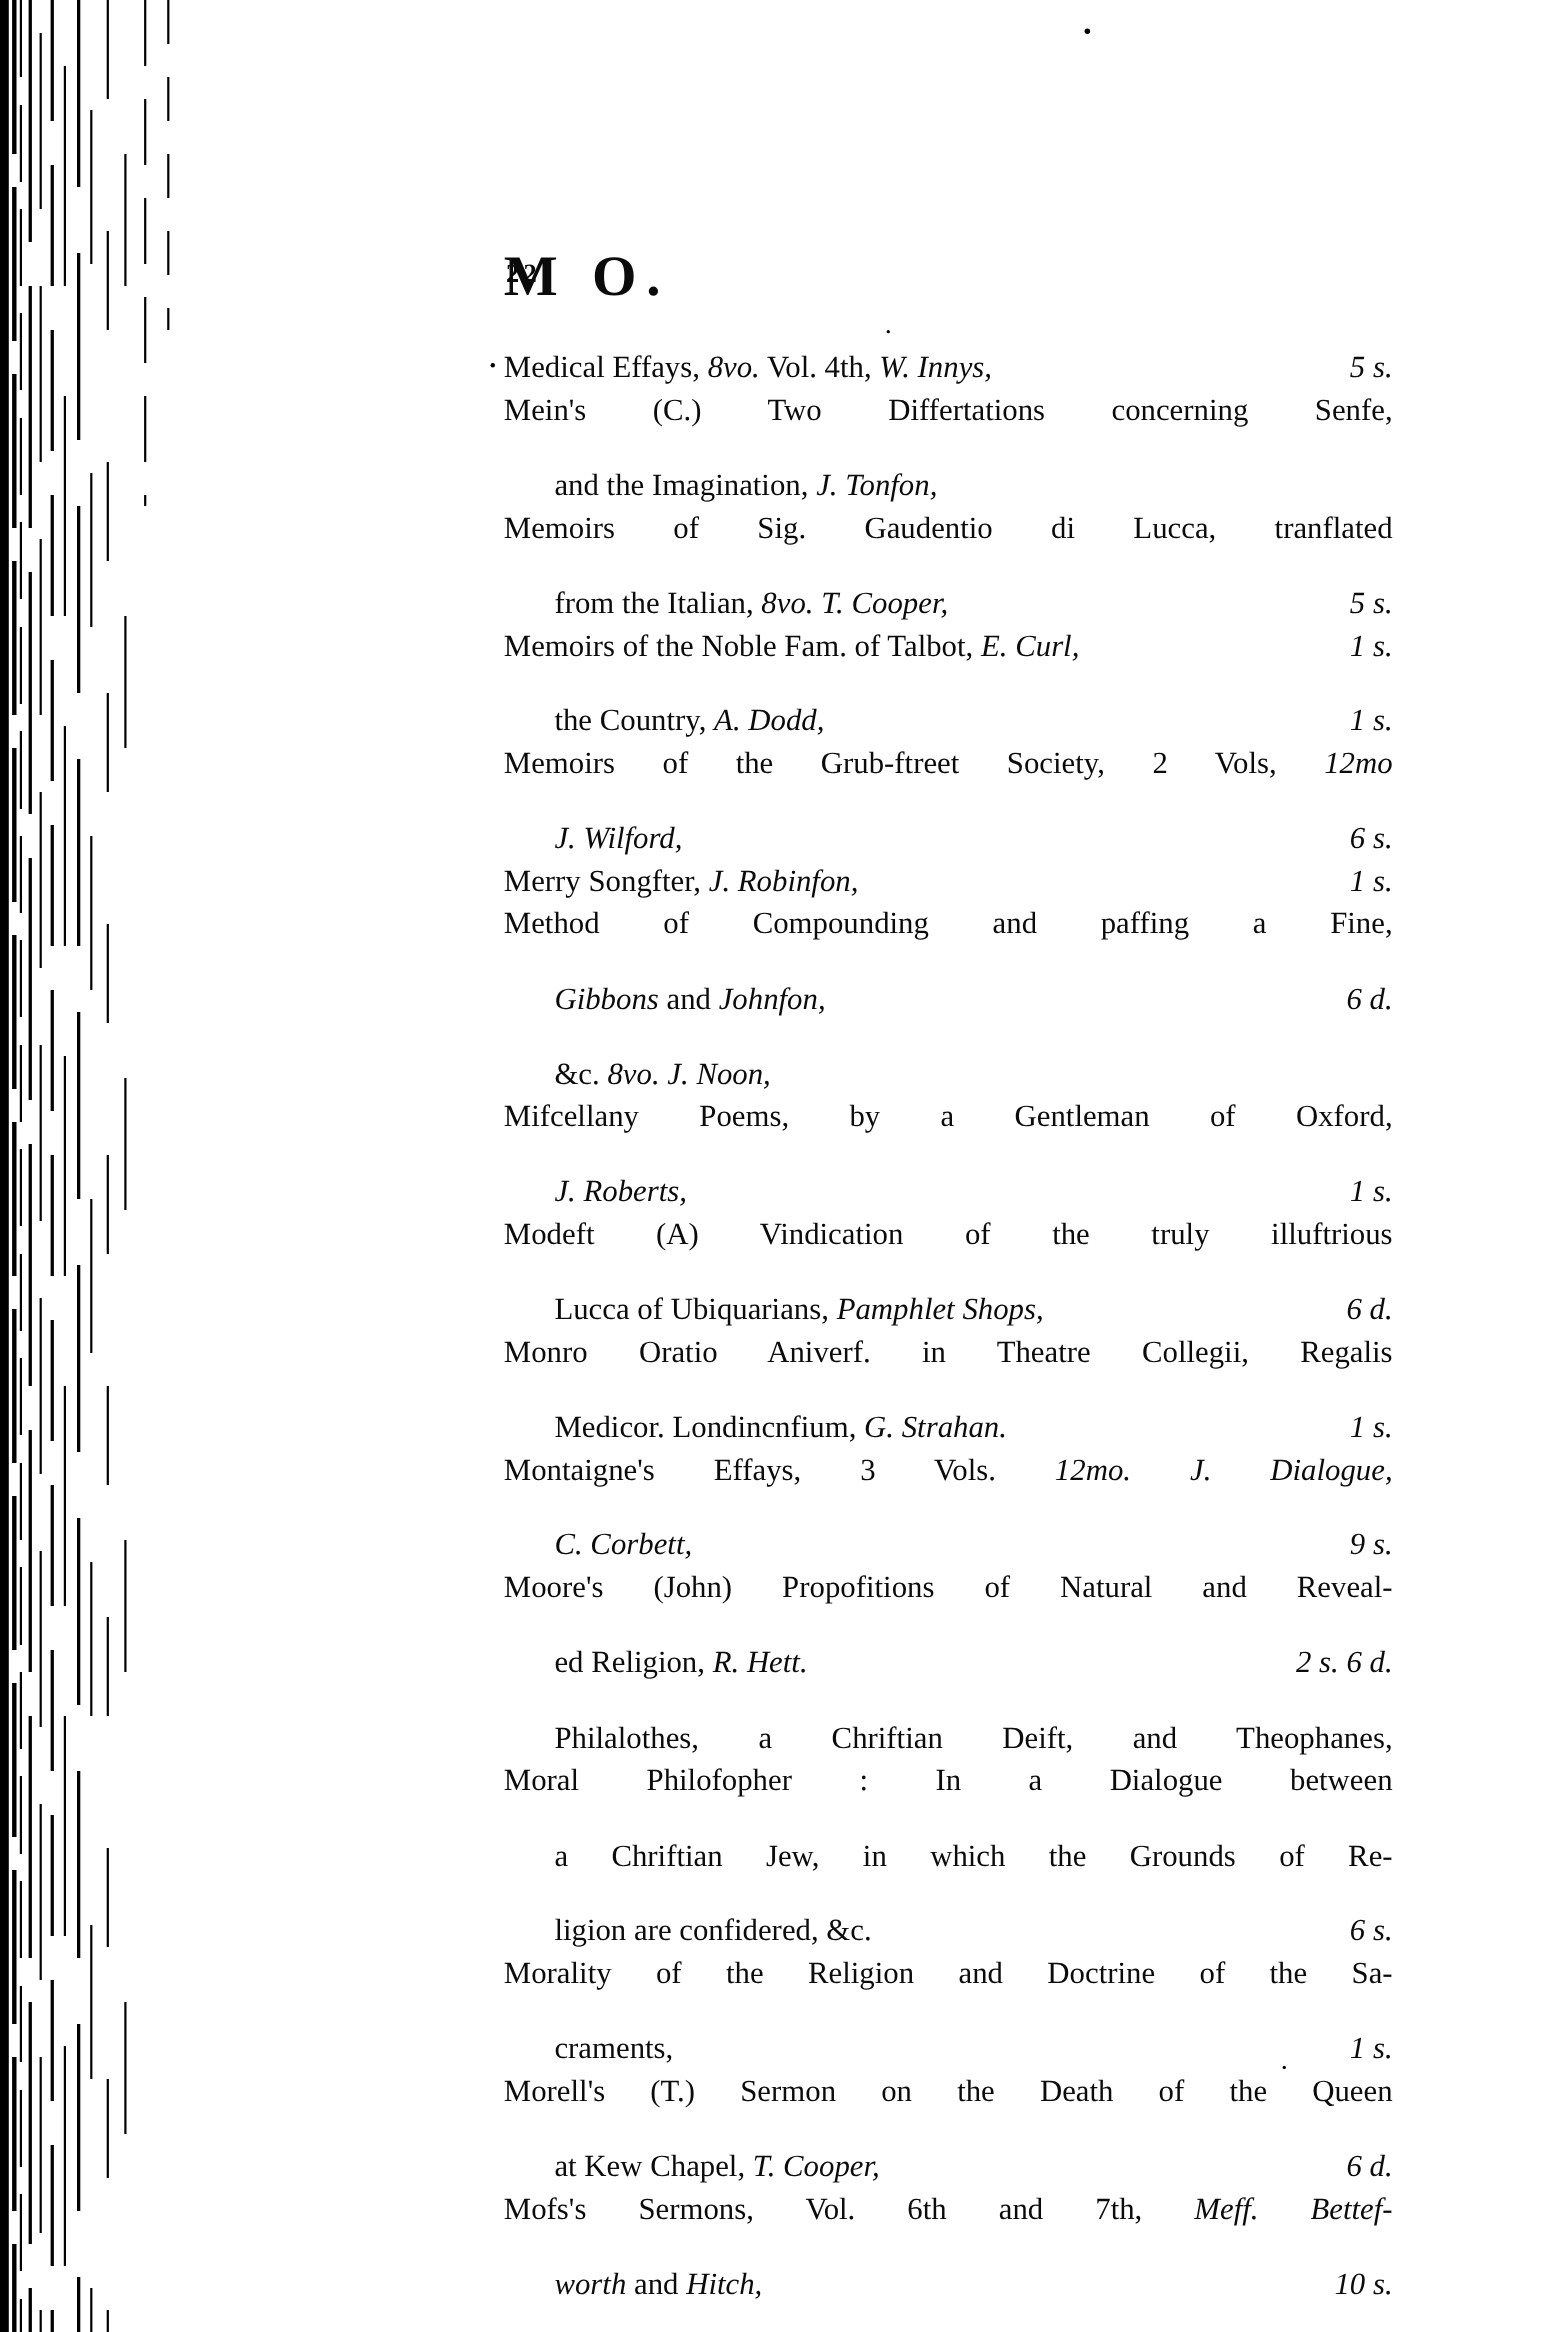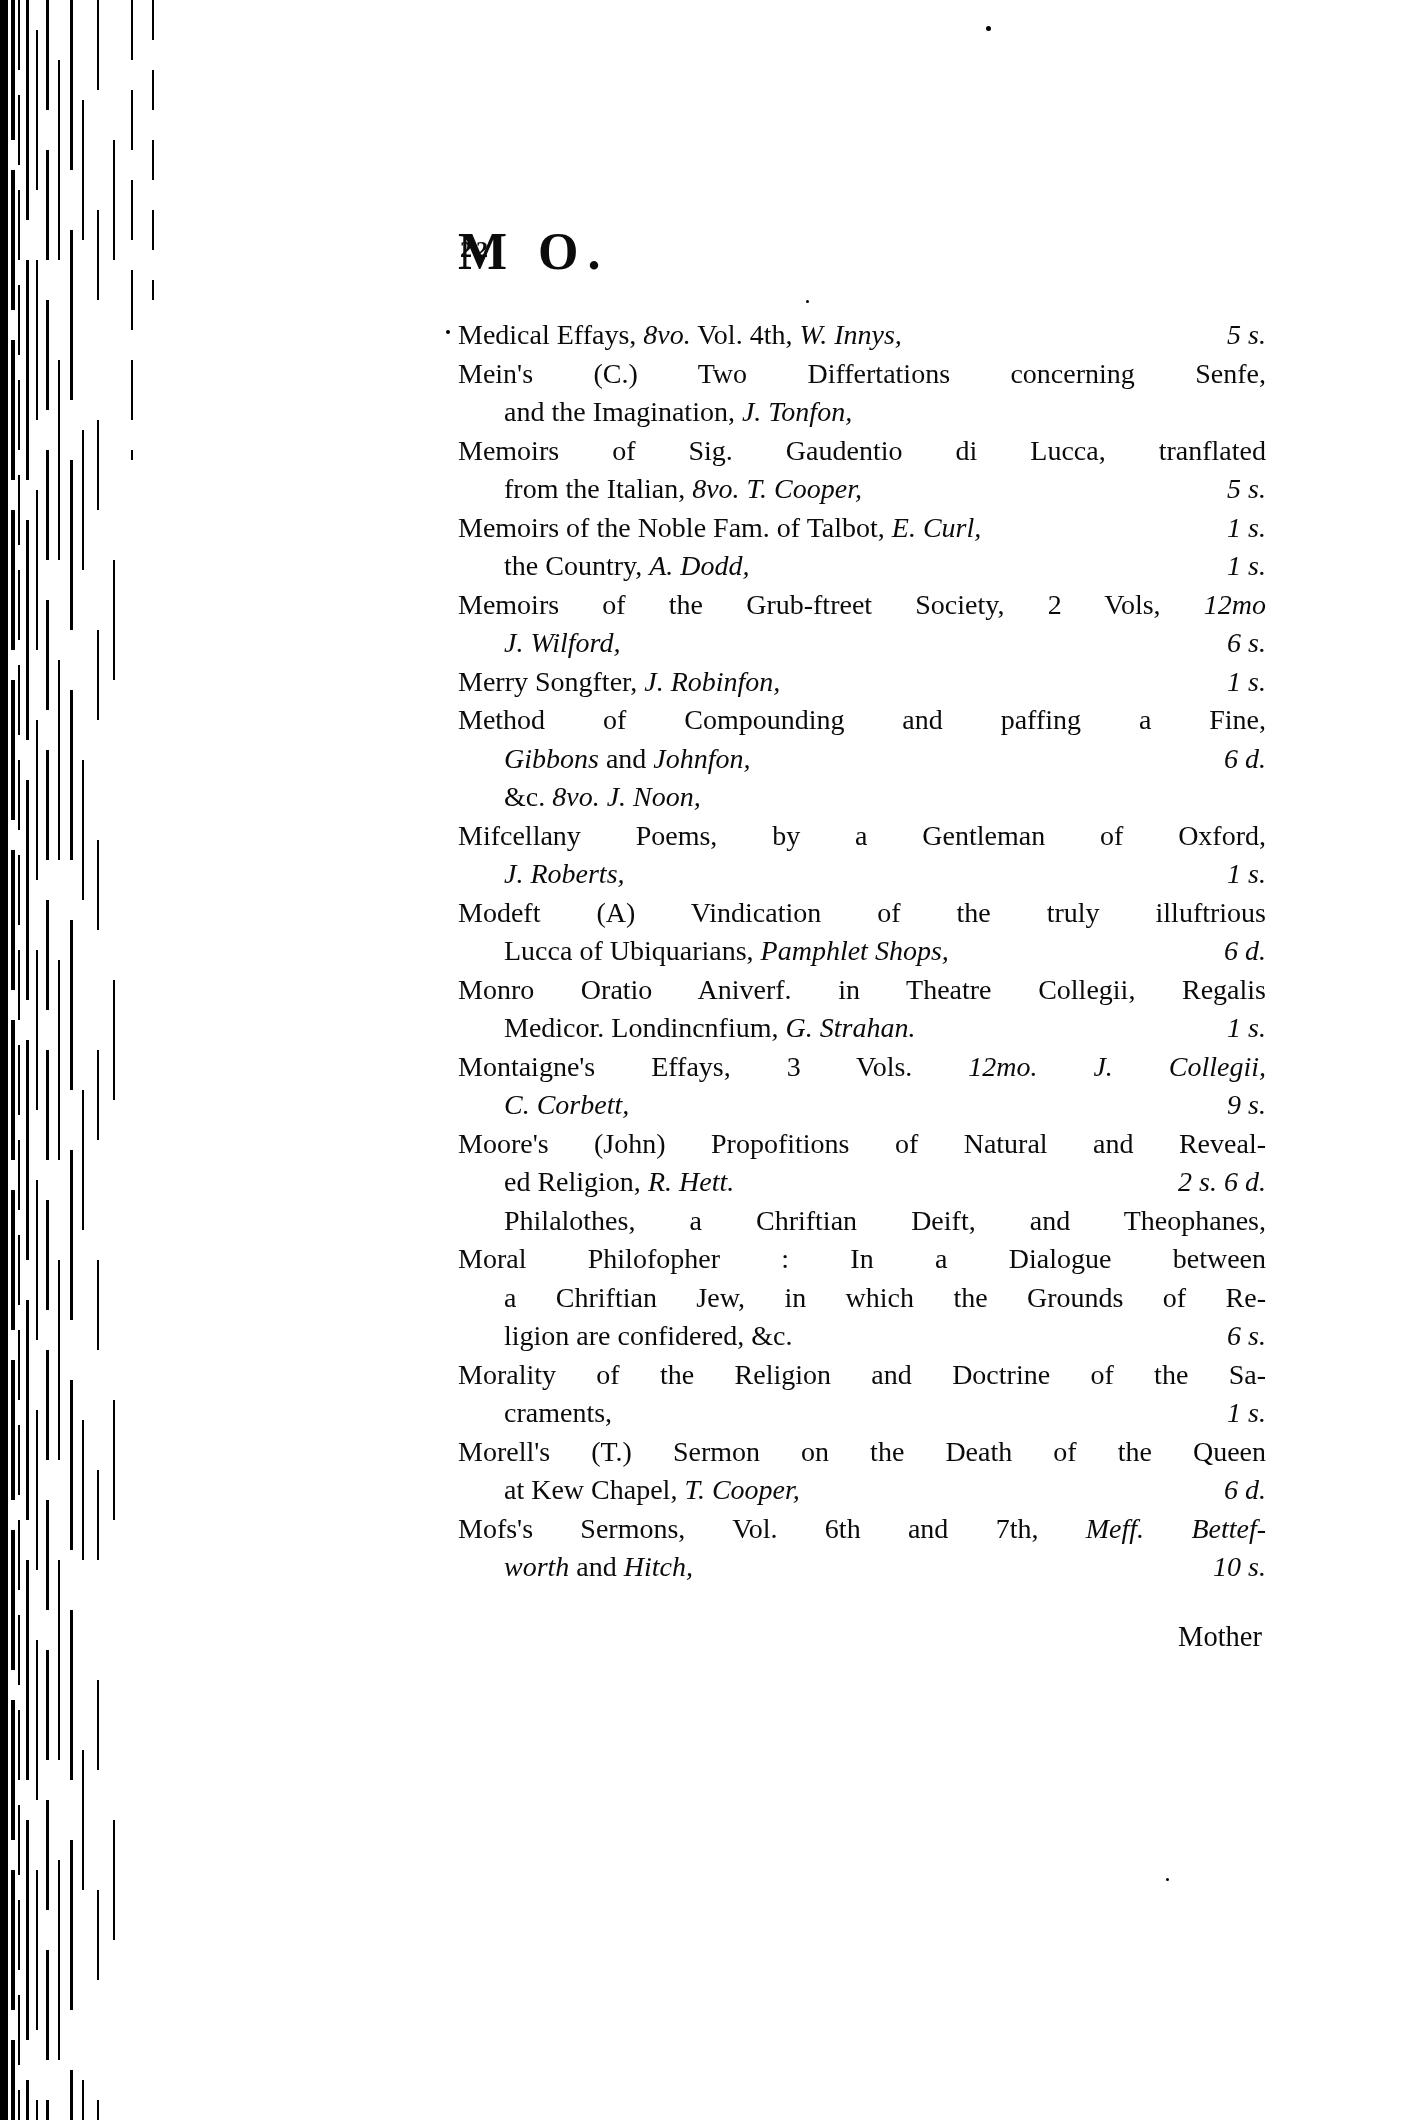--- a/index.html
+++ b/index.html
@@ -21,21 +21,21 @@
     font-size:24px;font-weight:bold;letter-spacing:4px;
   }
   .running-title{
     position:absolute;left:0;right:0;top:0;text-align:left;
     font-size:52px;font-weight:bold;letter-spacing:9px;
   }
 
   .line{height:38.5px;line-height:38.5px;font-size:28px;white-space:nowrap;}
   .line.priced{display:flex;justify-content:space-between;}
   .line.justify{white-space:normal;text-align:justify;text-align-last:justify;}
-  .line.indent{padding-left:46px;}
+  .line.indent{padding-left:46px;margin-top:30px;}
   .it{font-style:italic;}
   .price{font-style:italic;flex:none;padding-left:12px;}
 
   .catchword{
     margin-top:34px;text-align:right;font-size:28.5px;padding-right:4px;
   }
 </style>
 </head>
 <body>
 
@@ -107,21 +107,21 @@
       <div class="line justify"><span><span>Modeft (A) Vindication of the truly illuftrious</span></span></div>
       <div class="line indent priced">
         <span><span>Lucca of Ubiquarians, </span><span class="it">Pamphlet Shops,</span></span>
         <span class="price">6 d.</span>
       </div>
       <div class="line justify"><span><span>Monro Oratio Aniverf. in Theatre Collegii, Regalis</span></span></div>
       <div class="line indent priced">
         <span><span>Medicor. Londincnfium, </span><span class="it">G. Strahan.</span></span>
         <span class="price">1 s.</span>
       </div>
-      <div class="line justify"><span><span>Montaigne's Effays, 3 Vols. </span><span class="it">12mo. J. Collegii,</span></span></div>
+      <div class="line justify"><span><span>Montaigne's Effays, 3 Vols. </span><span class="it">12mo. J. Dialogue,</span></span></div>
       <div class="line indent priced">
         <span><span class="it">C. Corbett,</span></span>
         <span class="price">9 s.</span>
       </div>
       <div class="line justify"><span><span>Moore's (John) Propofitions of Natural and Reveal-</span></span></div>
       <div class="line indent priced">
         <span><span>ed Religion, </span><span class="it">R. Hett.</span></span>
         <span class="price">2 s. 6 d.</span>
       </div>
       <div class="line indent justify"><span><span>Philalothes, a Chriftian Deift, and Theophanes,</span></span></div>

